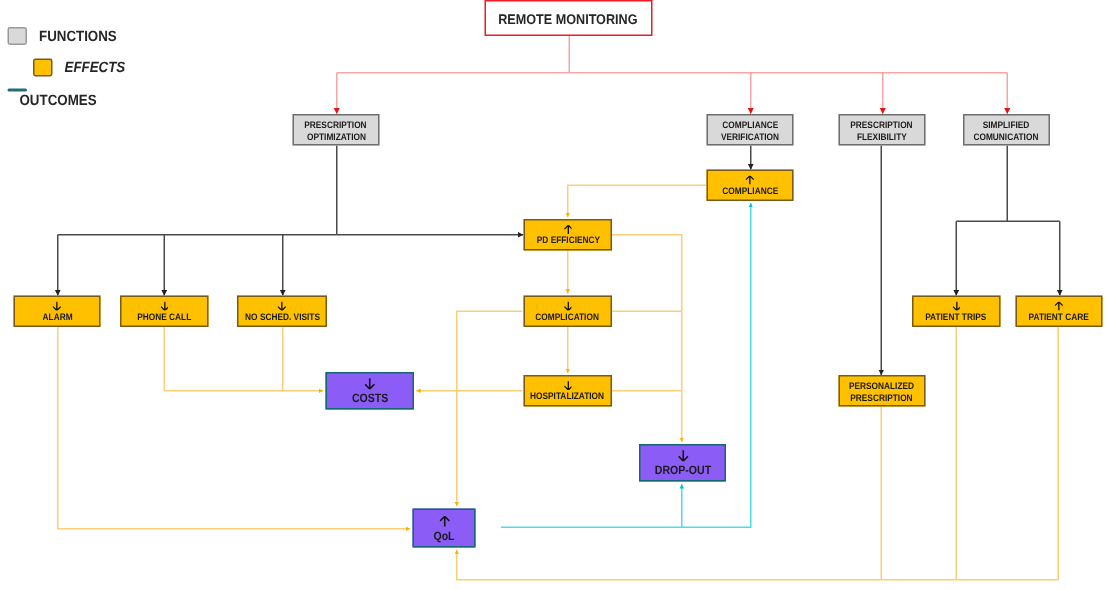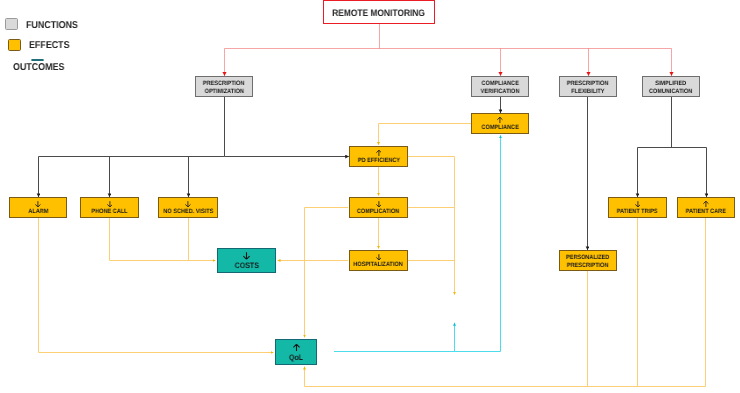--- a/index.html
+++ b/index.html
@@ -6,28 +6,28 @@
 body{width:740px;height:393px;font-family:"Liberation Sans",sans-serif;overflow:hidden;position:relative;
  -webkit-font-smoothing:antialiased;text-rendering:geometricPrecision;}
 #stage{position:absolute;left:0;top:0;width:740px;height:393px;}
 #wires{position:absolute;left:0;top:0;width:740px;height:393px;}
 .node{position:absolute;box-sizing:border-box;display:flex;flex-direction:column;
       align-items:center;justify-content:center;text-align:center;padding-top:3.0px;}
 .node.root{background:#fff;border:1.8px solid #ED1C24;}
 .node.root .lbl{font-size:9.35px;font-weight:bold;color:#262626;transform:scaleX(0.9) translateZ(0);will-change:transform;}
 .node.func{background:#D9D9D9;border:1px solid #6E6E6E;}
 .node.eff{background:#FFC000;border:1px solid #7A5A14;}
-.node.out{background:#14b8a6;border:1px solid #136874;}
+.node.out{background:#8b5cf6;border:1px solid #136874;}
 .node .lbl{font-size:6.3px;font-weight:bold;color:#1a1a1a;line-height:8.3px;white-space:nowrap;
   transform:scaleX(0.88) translateZ(0);will-change:transform;}
 .node .ar{display:block;width:5.8px;height:6.2px;line-height:0;margin-bottom:1.3px;margin-top:-0.9px;}
 .node .ar svg{display:block;width:100%;height:100%;}
 .node.out .lbl{font-size:8px;line-height:8.4px;position:relative;top:1px;}
 .node.out .ar{width:7.0px;height:7.5px;margin-bottom:1.5px;margin-top:-2.4px;}
-.legend-item{position:absolute;display:flex;align-items:center;height:12px;}
+.legend-item{position:absolute;display:flex;height:12px;}
 .legend-sw{box-sizing:border-box;width:13px;height:12px;border-radius:1.6px;border:1.1px solid #7F7F7F;}
 .legend-tx{font-size:9.9px;font-weight:bold;color:#262626;margin-left:8.2px;transform:scaleX(0.9) translateZ(0);will-change:transform;
   transform-origin:left center;position:relative;top:1.3px;}
 </style>
 </head>
 <body>
 
 <div id="stage">
 <svg id="wires" viewBox="0 0 740 393" width="740" height="393">
       <defs>
@@ -173,33 +173,41 @@
         <svg viewBox="0 0 22 26" preserveAspectRatio="none">
           <path d="M11,0.8 L11,24.8 M11,25.2 L1.2,14.4 M11,25.2 L20.8,14.4" stroke="#141414" stroke-width="3.4" fill="none" stroke-linecap="butt"></path>
         </svg>
       </span>
   <span class="lbl">HOSPITALIZATION</span>
 </div>
 <div class="node eff" style="left:559px;top:250px;width:58px;height:21px;">
   <span class="lbl">PERSONALIZED</span>
   <span class="lbl">PRESCRIPTION</span>
 </div>
+<div class="node out" style="left:426px;top:296px;width:58px;height:25px;">
+  <span class="ar">
+        <svg viewBox="0 0 22 26" preserveAspectRatio="none">
+          <path d="M11,0.8 L11,24.8 M11,25.2 L1.2,14.4 M11,25.2 L20.8,14.4" stroke="#141414" stroke-width="3.4" fill="none" stroke-linecap="butt"></path>
+        </svg>
+      </span>
+  <span class="lbl">DROP-OUT</span>
+</div>
 <div class="node out" style="left:275px;top:339px;width:42px;height:26px;">
   <span class="ar">
         <svg viewBox="0 0 22 26" preserveAspectRatio="none">
           <path d="M11,1.2 L11,25.2 M11,0.8 L1.2,11.6 M11,0.8 L20.8,11.6" stroke="#141414" stroke-width="3.4" fill="none" stroke-linecap="butt"></path>
         </svg>
       </span>
   <span class="lbl">QoL</span>
 </div>
 <div class="legend-item" style="left:4.5px;top:18px;">
   <span class="legend-sw" style="background:#D9D9D9;border-color:#9A9A9A"></span>
   <span class="legend-tx">FUNCTIONS</span>
 </div>
-<div class="legend-item" style="left:8px;top:38.5px;">
+<div class="legend-item" style="left:22px;top:38.5px;font-style:italic;">
   <span class="legend-sw" style="background:#FFC000;border-color:#7A5A18"></span>
   <span class="legend-tx">EFFECTS</span>
 </div>
 <div class="legend-item" style="left:4.5px;top:59px;flex-direction:column;">
   <span class="legend-sw" style="background:#00EEEE;border-color:#1F6E78"></span>
   <span class="legend-tx">OUTCOMES</span>
 </div>
 </div>
 
 </body></html>

